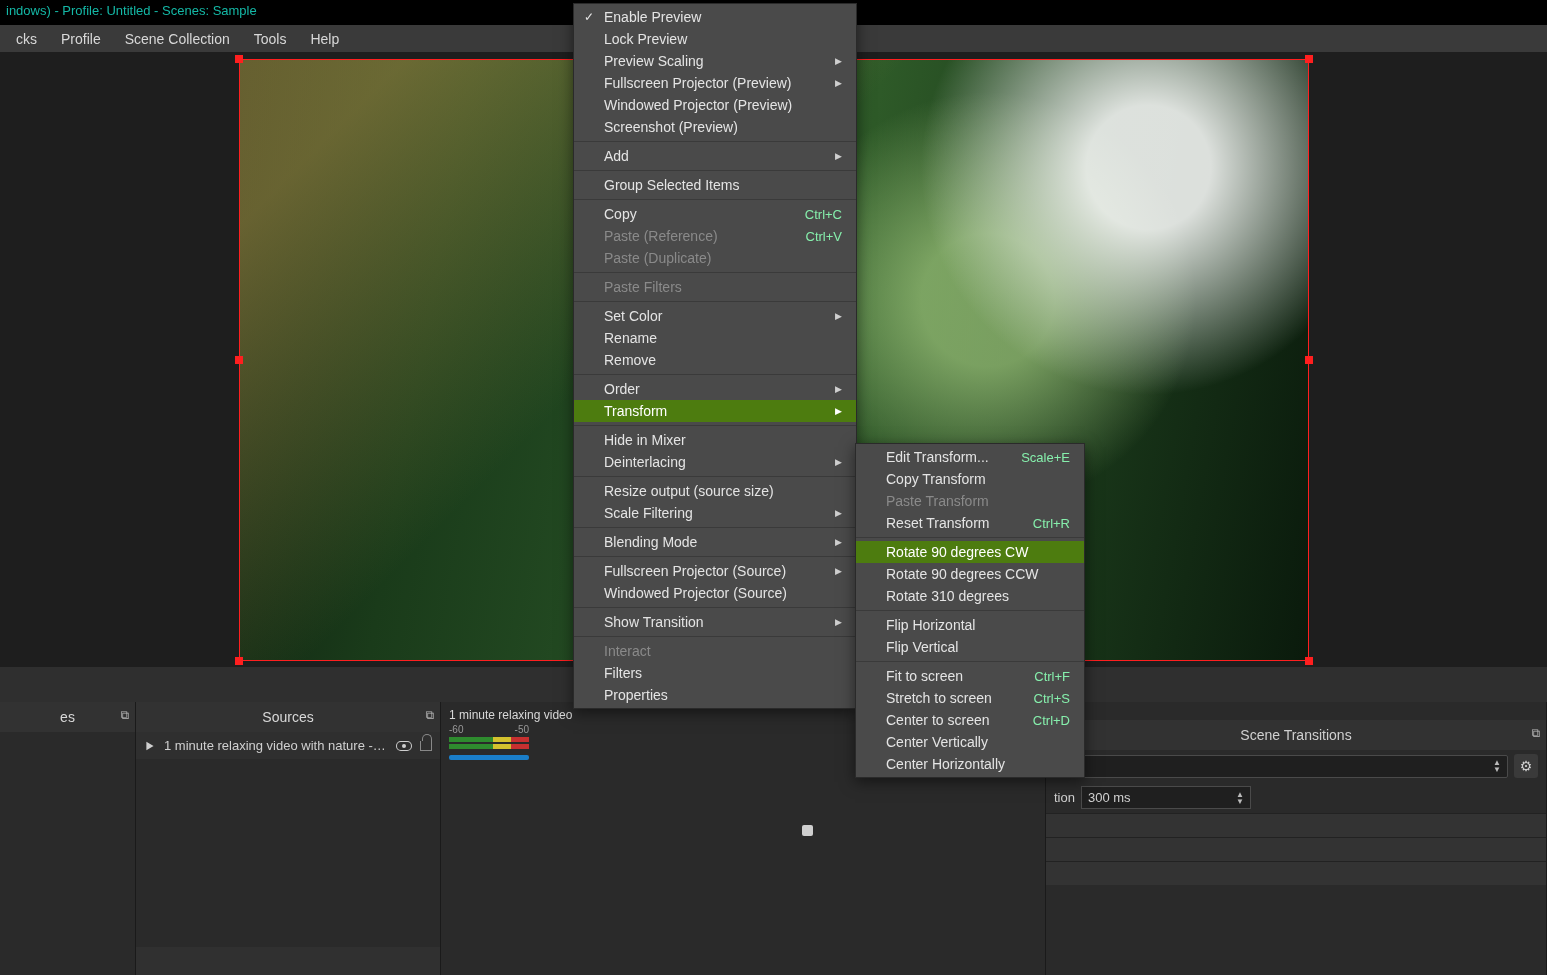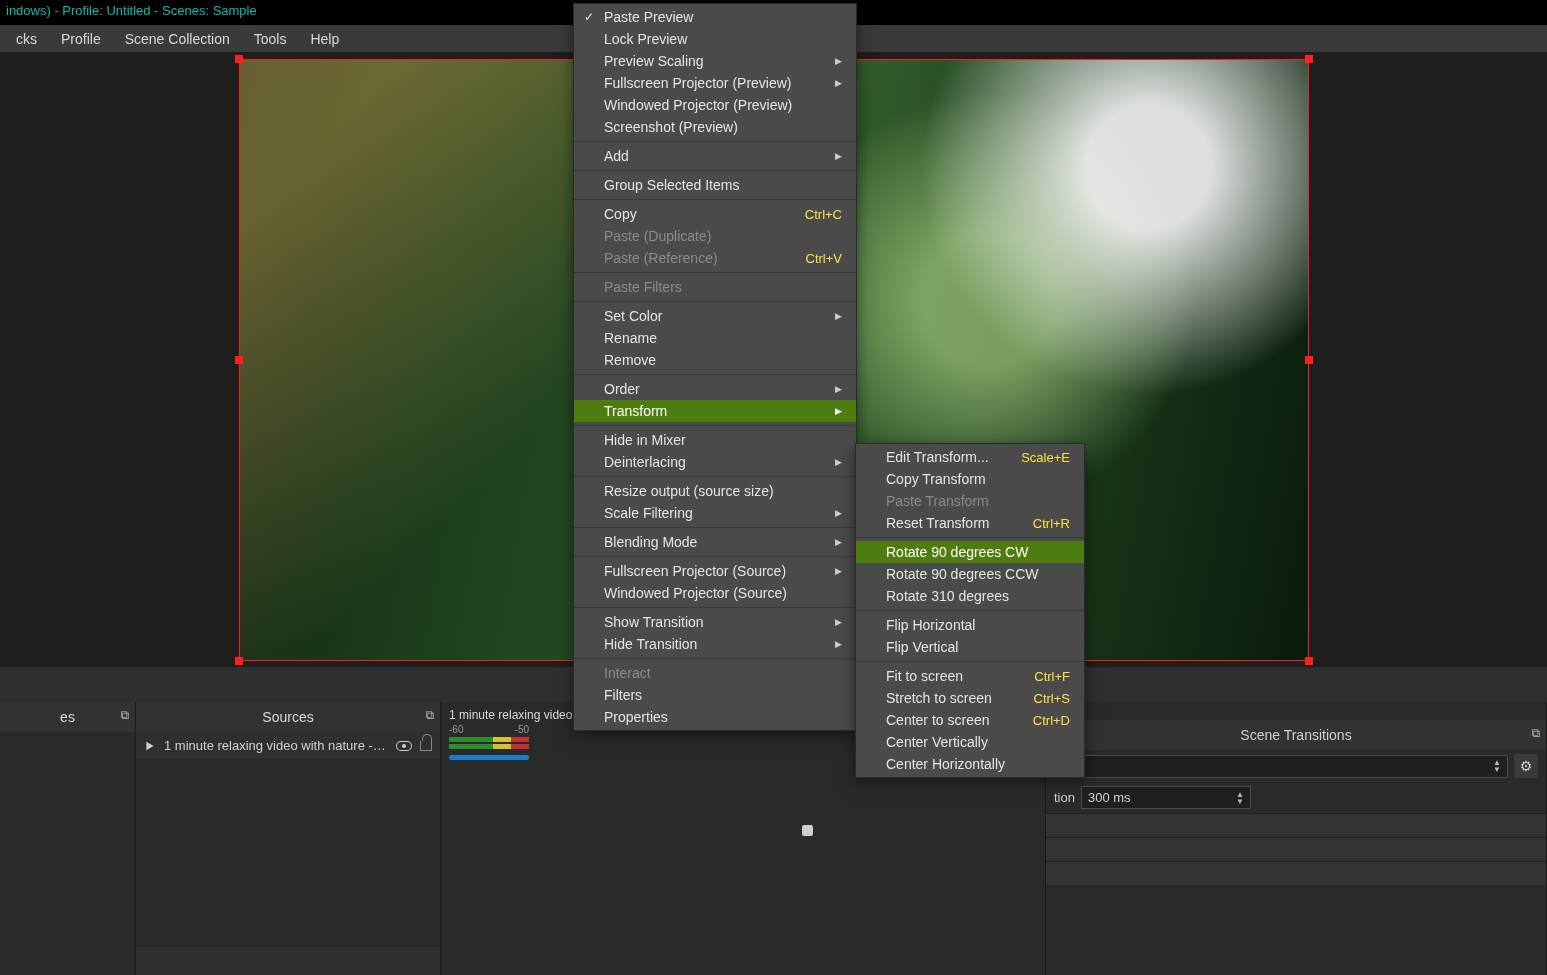--- a/index.html
+++ b/index.html
@@ -65,21 +65,21 @@
 .spin{display:flex;flex-direction:column;gap:0}
 .spin span{font-size:8px;line-height:7px;color:#bbb}
 .gear-btn{width:24px;height:24px;background:#3a3a3a;border-radius:3px;display:flex;align-items:center;justify-content:center;font-size:14px}
 .dur-field{background:#1f1f1f;border:1px solid #4a4a4a;border-radius:0;padding:3px 6px;width:170px;display:flex;align-items:center;justify-content:space-between}
 .panel-strip{height:24px;background:#333;border-top:1px solid #222}
 
 
 .ctxmenu{position:absolute;background:#4a4a4a;border:1px solid #2a2a2a;box-shadow:0 4px 14px rgba(0,0,0,0.5);padding:2px 0;font-size:14px}
 .ctxmenu .mi{display:flex;align-items:center;justify-content:space-between;padding:3px 14px 3px 30px;color:#e4e4e4;white-space:nowrap;height:22px}
 .ctxmenu .mi.sub::after{content:"▶";font-size:9px;color:#cfcfcf;margin-left:20px}
-.ctxmenu .mi .sc{color:#fde047;font-size:13px;margin-left:24px}
+.ctxmenu .mi .sc{color:#86efac;font-size:13px;margin-left:24px}
 .ctxmenu .mi.disabled{color:#8a8a8a}
 .ctxmenu .sep{height:1px;background:#3a3a3a;margin:3px 0}
 .ctxmenu .mi.checked::before{content:"✓";position:absolute;left:10px;font-size:12px}
 .ctxmenu .mi{position:relative}
 .ctxmenu .mi.hl{background:#4d7c0f;color:#fff}
 .ctxmenu .mi.hl::after{color:#fff}
 
 .menu-main{left:573px;top:3px;width:284px}
 .menu-sub{left:855px;top:443px;width:230px}
 
@@ -204,21 +204,21 @@
       </div>
     </div>
     <div class="panel-strip"></div>
     <div class="panel-strip"></div>
     <div class="panel-strip"></div>
   </div>
 </div>
 
 <div class="ctxmenu menu-main" id="ctx-main">
     <div class="mi checked">
-      <span>Paste Preview</span>
+      <span>Enable Preview</span>
     </div>
     <div class="mi">
       <span>Lock Preview</span>
     </div>
     <div class="mi sub">
       <span>Preview Scaling</span>
     </div>
     <div class="mi sub">
       <span>Fullscreen Projector (Preview)</span>
     </div>
@@ -235,26 +235,26 @@
     <div class="sep"></div>
     <div class="mi">
       <span>Group Selected Items</span>
     </div>
     <div class="sep"></div>
     <div class="mi">
       <span>Copy</span>
       <span class="sc">Ctrl+C</span>
     </div>
     <div class="mi disabled">
-      <span>Paste (Duplicate)</span>
-    </div>
-    <div class="mi disabled">
       <span>Paste (Reference)</span>
       <span class="sc">Ctrl+V</span>
     </div>
+    <div class="mi disabled">
+      <span>Paste (Duplicate)</span>
+    </div>
     <div class="sep"></div>
     <div class="mi disabled">
       <span>Paste Filters</span>
     </div>
     <div class="sep"></div>
     <div class="mi sub">
       <span>Set Color</span>
     </div>
     <div class="mi">
       <span>Rename</span>
@@ -291,23 +291,20 @@
     <div class="mi sub">
       <span>Fullscreen Projector (Source)</span>
     </div>
     <div class="mi">
       <span>Windowed Projector (Source)</span>
     </div>
     <div class="sep"></div>
     <div class="mi sub">
       <span>Show Transition</span>
     </div>
-    <div class="mi sub">
-      <span>Hide Transition</span>
-    </div>
     <div class="sep"></div>
     <div class="mi disabled">
       <span>Interact</span>
     </div>
     <div class="mi">
       <span>Filters</span>
     </div>
     <div class="mi">
       <span>Properties</span>
     </div>

